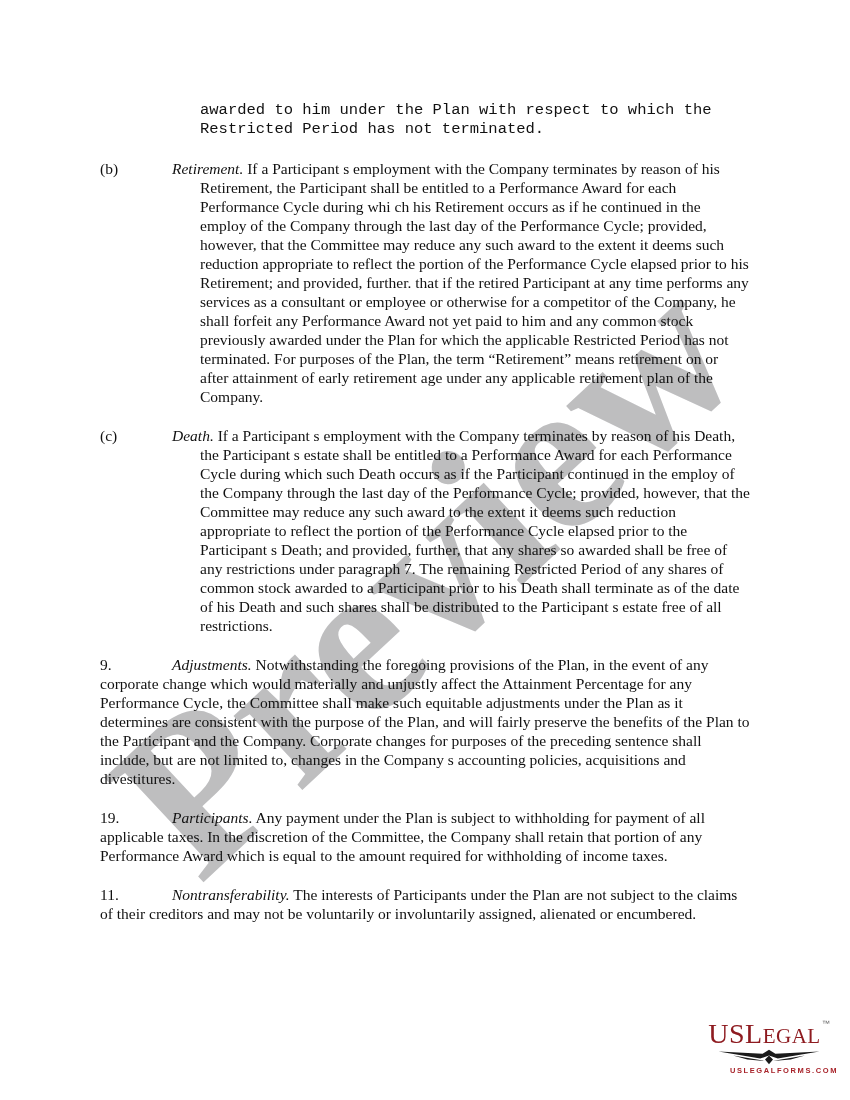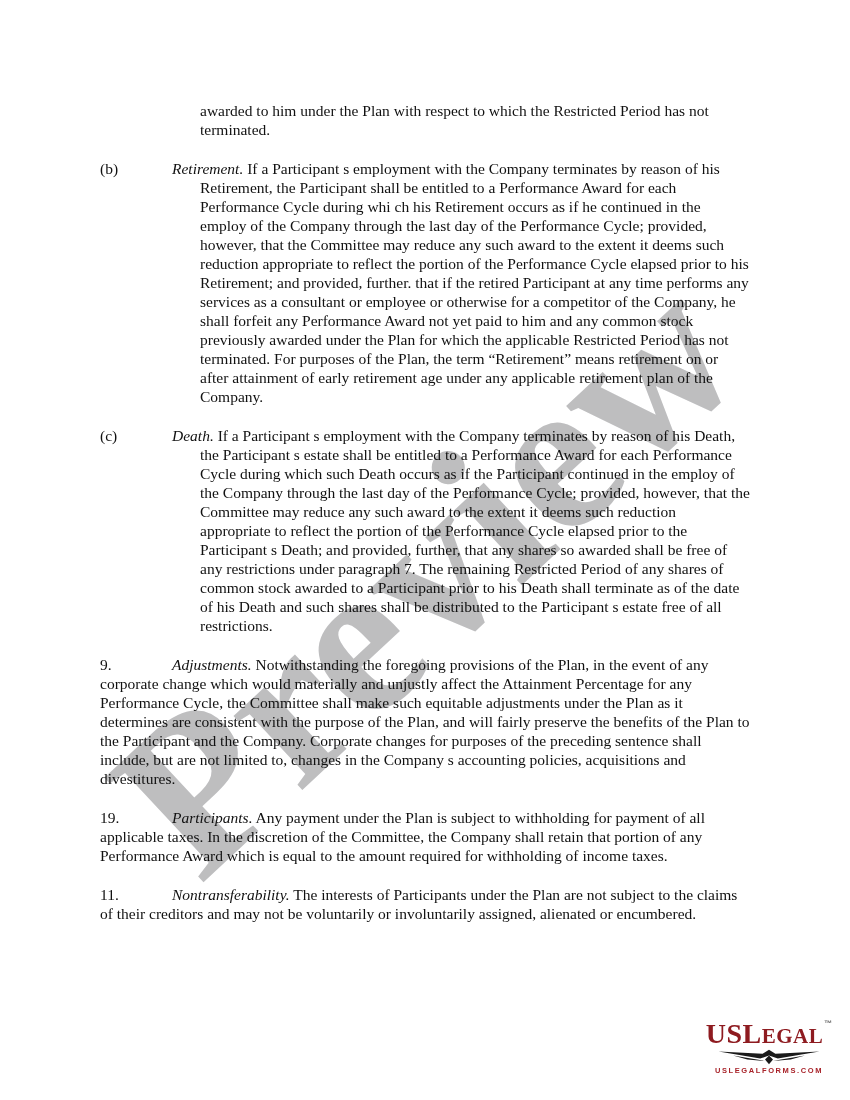--- a/index.html
+++ b/index.html
@@ -38,20 +38,21 @@
     font-size: 15.5px;
     line-height: 19px;
     color: #111111;
   }
   .para {
     margin: 0 0 20px 0;
     text-align: left;
   }
   .para.continuation {
     padding-left: 100px;
+    font-family: Liberation Mono, monospace;
   }
   .para.lettered {
     padding-left: 100px;
     text-indent: -100px;
   }
   .para.numbered {
     padding-left: 0;
   }
   .p-label {
     display: inline-block;
@@ -66,21 +67,21 @@
     position: absolute;
     left: 700px;
     top: 1020px;
     width: 138px;
     text-align: center;
     z-index: 1;
     line-height: 1;
   }
   .logo-wordmark {
     font-family: "Liberation Serif", serif;
-    font-weight: bold;
+    font-weight: normal;
     color: var(--logo-red, #8e1b20);
     white-space: nowrap;
   }
   .logo-part1 { font-size: 28px; letter-spacing: 0.5px; }
   .logo-part2 { font-size: 21px; letter-spacing: 0.5px; }
   .logo-tm {
     font-size: 8px;
     color: #666666;
     vertical-align: top;
     margin-left: 1px;
@@ -90,20 +91,21 @@
     display: block;
     margin: 1px auto 2px auto;
   }
   .logo-site {
     font-family: "Liberation Sans", sans-serif;
     font-weight: bold;
     font-size: 7.5px;
     letter-spacing: 1.6px;
     color: var(--logo-site-red, #a8232a);
     white-space: nowrap;
+    text-align: right;
   }
 </style>
 </head>
 <body>
 
 <div class="page">
 
   <div class="watermark">Preview</div>
 
   <div class="content" id="paragraphs">

